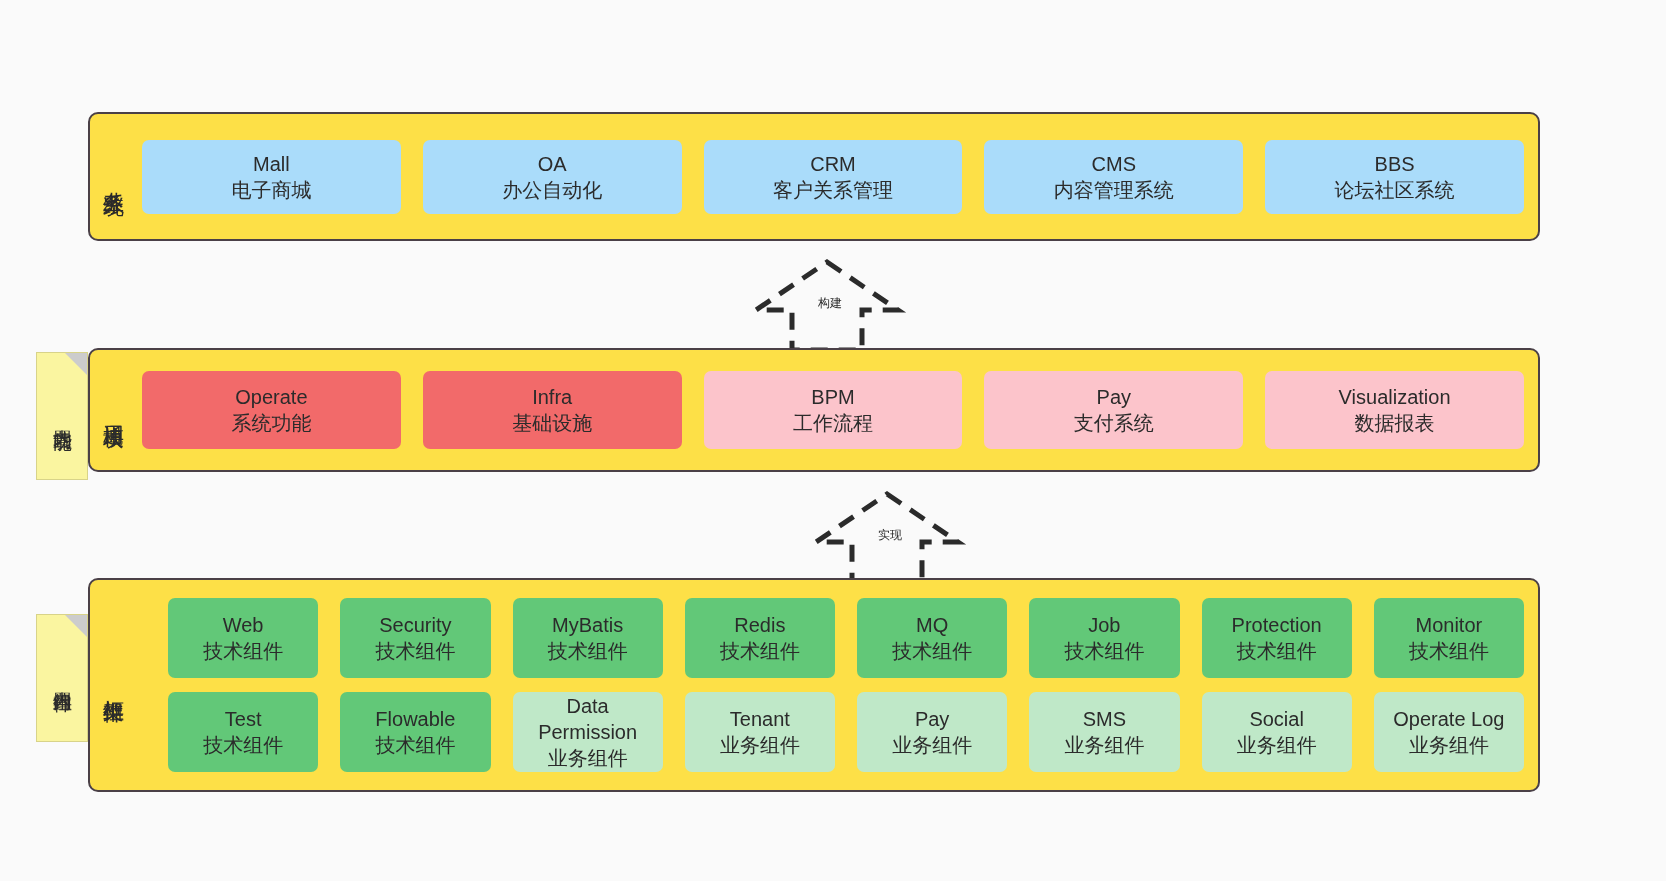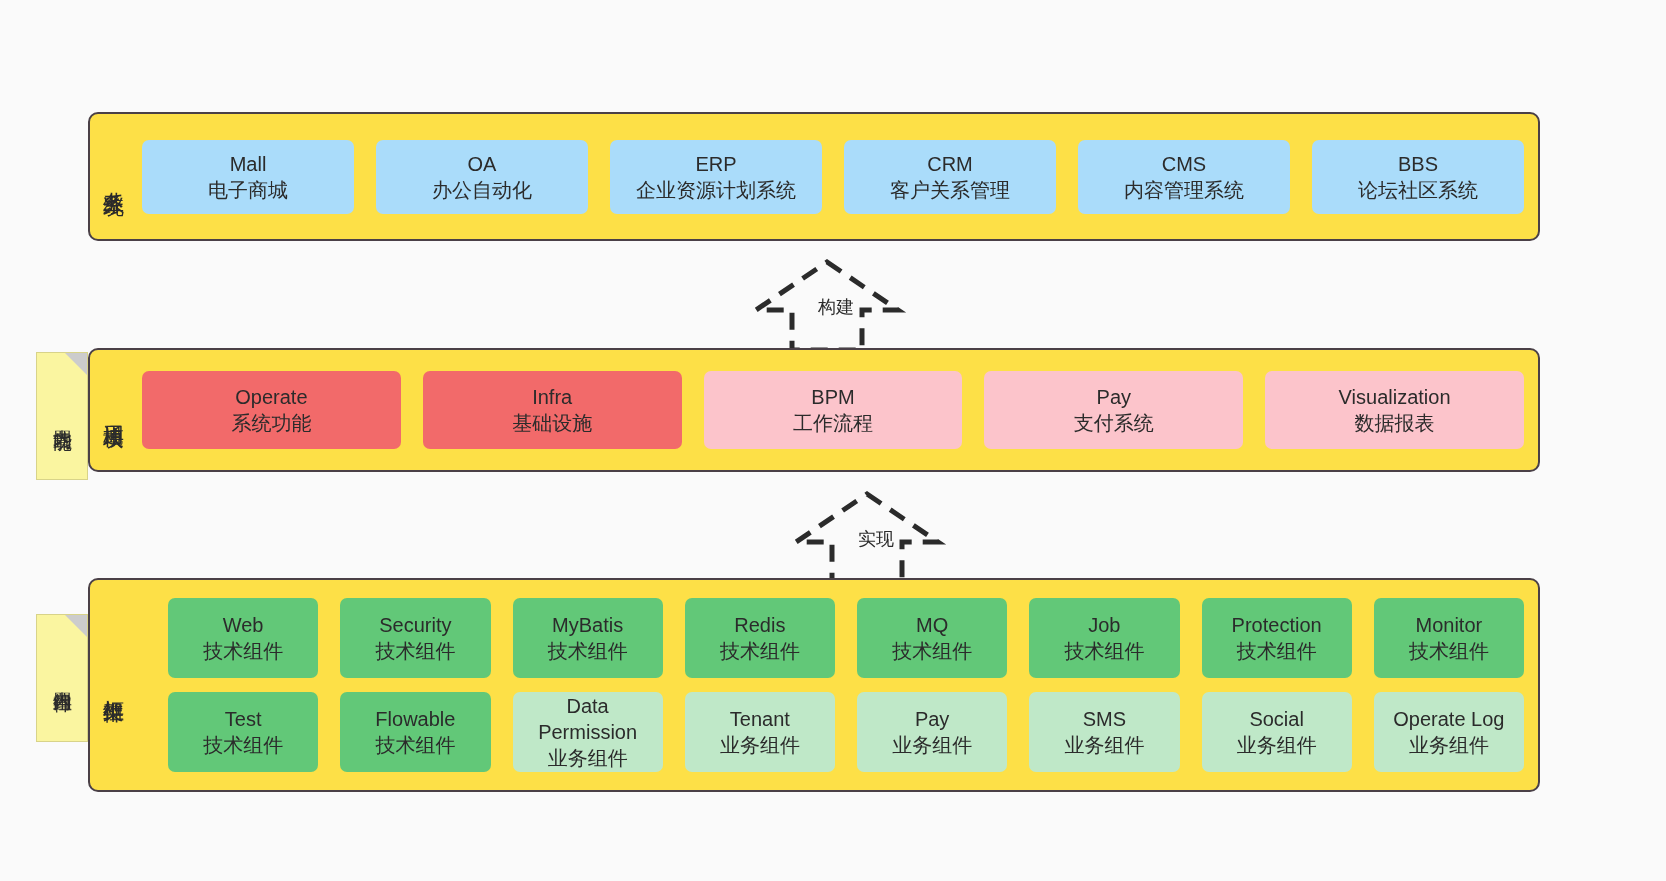--- a/index.html
+++ b/index.html
@@ -131,51 +131,47 @@
   #note-builtin-function  { left: 36px; top: 352px; width: 52px; height: 128px; }
   #note-builtin-component { left: 36px; top: 614px; width: 52px; height: 128px; }
 
   
   .arrow-wrap {
     position: absolute;
   }
   .arrow-wrap svg { display: block; overflow: visible; }
   .arrow-label {
     position: absolute;
-    font-size: 18px;
+    font-size: 12px;
     color: #2b2b2b;
     white-space: nowrap;
     background: transparent;
     user-select: none;
   }
   #arrow-build     { left: 752px; top: 258px; }
   #arrow-build .arrow-label     { left: 66px; top: 37px; }
-  #arrow-implement { left: 792px; top: 490px; }
+  #arrow-implement { left: 812px; top: 490px; }
   #arrow-implement .arrow-label { left: 66px; top: 37px; }
 </style>
 </head>
 <body>
 
 <div id="canvas">
 
   <div class="layer" id="layer-business">
     <div class="layer-title">业务系统</div>
     <div class="layer-body">
       <div class="row">
         <div class="cell c-blue">
           <span class="t1">Mall</span>
           <span class="t2">电子商城</span>
         </div>
         <div class="cell c-blue">
           <span class="t1">OA</span>
           <span class="t2">办公自动化</span>
-        </div>
-        <div class="cell c-blue">
-          <span class="t1">ERP</span>
-          <span class="t2">企业资源计划系统</span>
         </div>
         <div class="cell c-blue">
           <span class="t1">CRM</span>
           <span class="t2">客户关系管理</span>
         </div>
         <div class="cell c-blue">
           <span class="t1">CMS</span>
           <span class="t2">内容管理系统</span>
         </div>
         <div class="cell c-blue">

